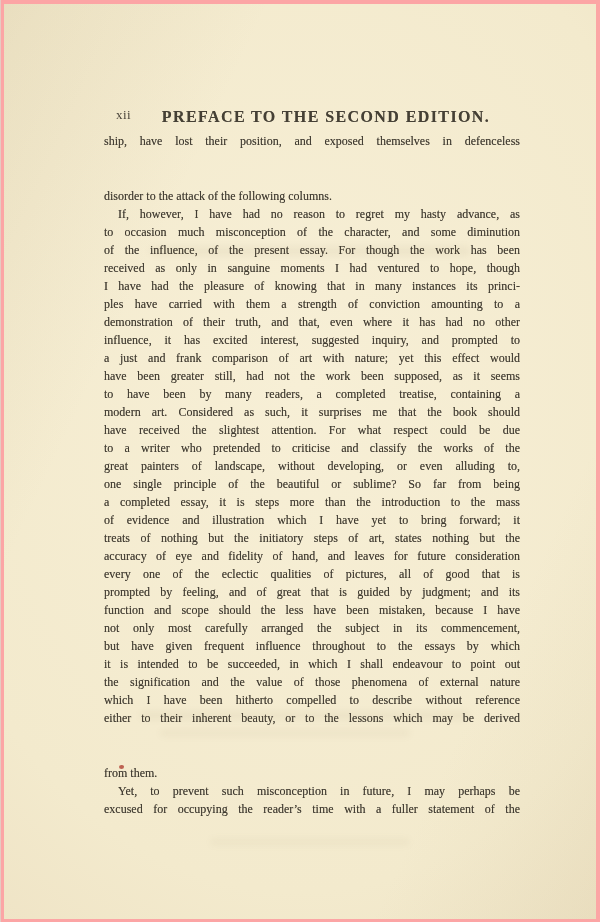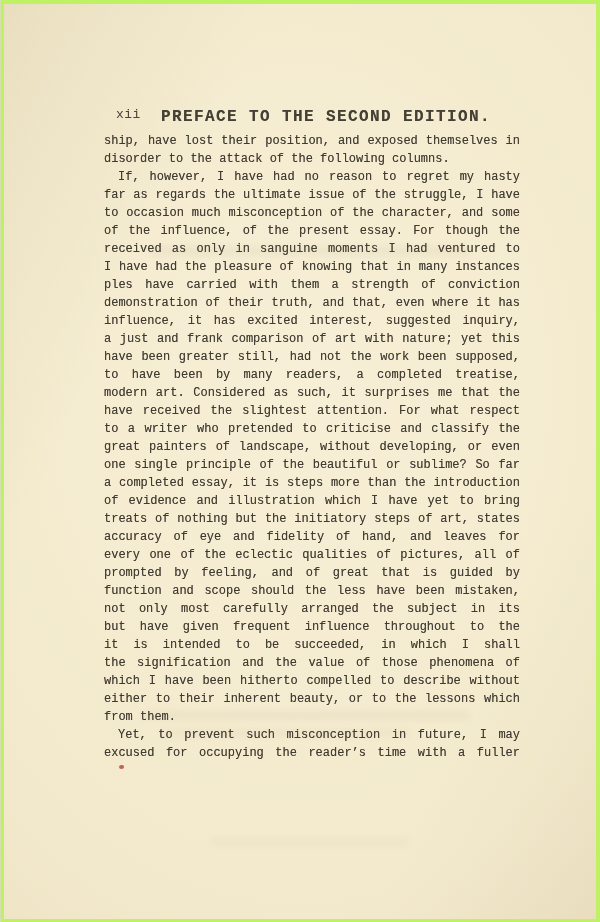--- a/index.html
+++ b/index.html
@@ -1,21 +1,21 @@
 <!DOCTYPE html>
 <html><head>
 <meta charset="utf-8">
 <style>
   html,body{margin:0;padding:0;background:#23221f;}
   .screen{
     position:relative;
     width:600px;height:922px;
-    background:#bef264; 
+    background:#fca5a5; 
     overflow:hidden;
-    font-family:Liberation Mono, monospace;
+    font-family:Liberation Serif, serif;
   }
   .white-sliver{
     position:absolute;left:0;top:0;width:1px;height:100%;
     background:#ddd8cc;opacity:.75;z-index:3;
   }
   .paper{
     position:absolute;left:4px;top:4px;right:4px;bottom:3px;
     background:
       linear-gradient(115deg, rgba(201,185,148,.22) 0%, rgba(201,185,148,0) 26%),
       linear-gradient(295deg, rgba(201,185,148,.16) 0%, rgba(201,185,148,0) 22%),
@@ -41,21 +41,21 @@
     font-size:12px;
     text-shadow:0 0 .5px rgba(64,59,49,.55);
   }
   .line{
     height:18px;line-height:18px;
     text-align:justify;
     text-align-last:justify;
     overflow:hidden;
     white-space:normal;
   }
-  .line.unjust{text-align-last:left;}
+  .line.unjust{text-align-last:left;margin-top:37px;}
   .line.indent{text-indent:14px;}
   
   .smudge{
     position:absolute;background:#8d7c58;opacity:.07;
     filter:blur(3px);border-radius:4px;z-index:2;pointer-events:none;
   }
   .smudge.s1{left:150px;top:246px;width:320px;height:10px;}
   .smudge.s2{left:140px;top:711px;width:330px;height:9px;}
   .smudge.s3{left:160px;top:729px;width:250px;height:8px;opacity:.06;}
   .smudge.s4{left:210px;top:838px;width:200px;height:8px;opacity:.05;}
@@ -72,21 +72,20 @@
 
     <div class="header-row">
       <span class="page-number">xii</span>
       <div class="running-title">PREFACE TO THE SECOND EDITION.</div>
     </div>
 
     <div class="text-block">
         <div class="line">ship, have lost their position, and exposed themselves in defenceless</div>
         <div class="line unjust">disorder to the attack of the following columns.</div>
         <div class="line indent">If, however, I have had no reason to regret my hasty advance, as</div>
-        <div class="line">far as regards the ultimate issue of the struggle, I have yet found it</div>
         <div class="line">to occasion much misconception of the character, and some diminution</div>
         <div class="line">of the influence, of the present essay.  For though the work has been</div>
         <div class="line">received as only in sanguine moments I had ventured to hope, though</div>
         <div class="line">I have had the pleasure of knowing that in many instances its princi-</div>
         <div class="line">ples have carried with them a strength of conviction amounting to a</div>
         <div class="line">demonstration of their truth, and that, even where it has had no other</div>
         <div class="line">influence, it has excited interest, suggested inquiry, and prompted to</div>
         <div class="line">a just and frank comparison of art with nature; yet this effect would</div>
         <div class="line">have been greater still, had not the work been supposed, as it seems</div>
         <div class="line">to have been by many readers, a completed treatise, containing a</div>

